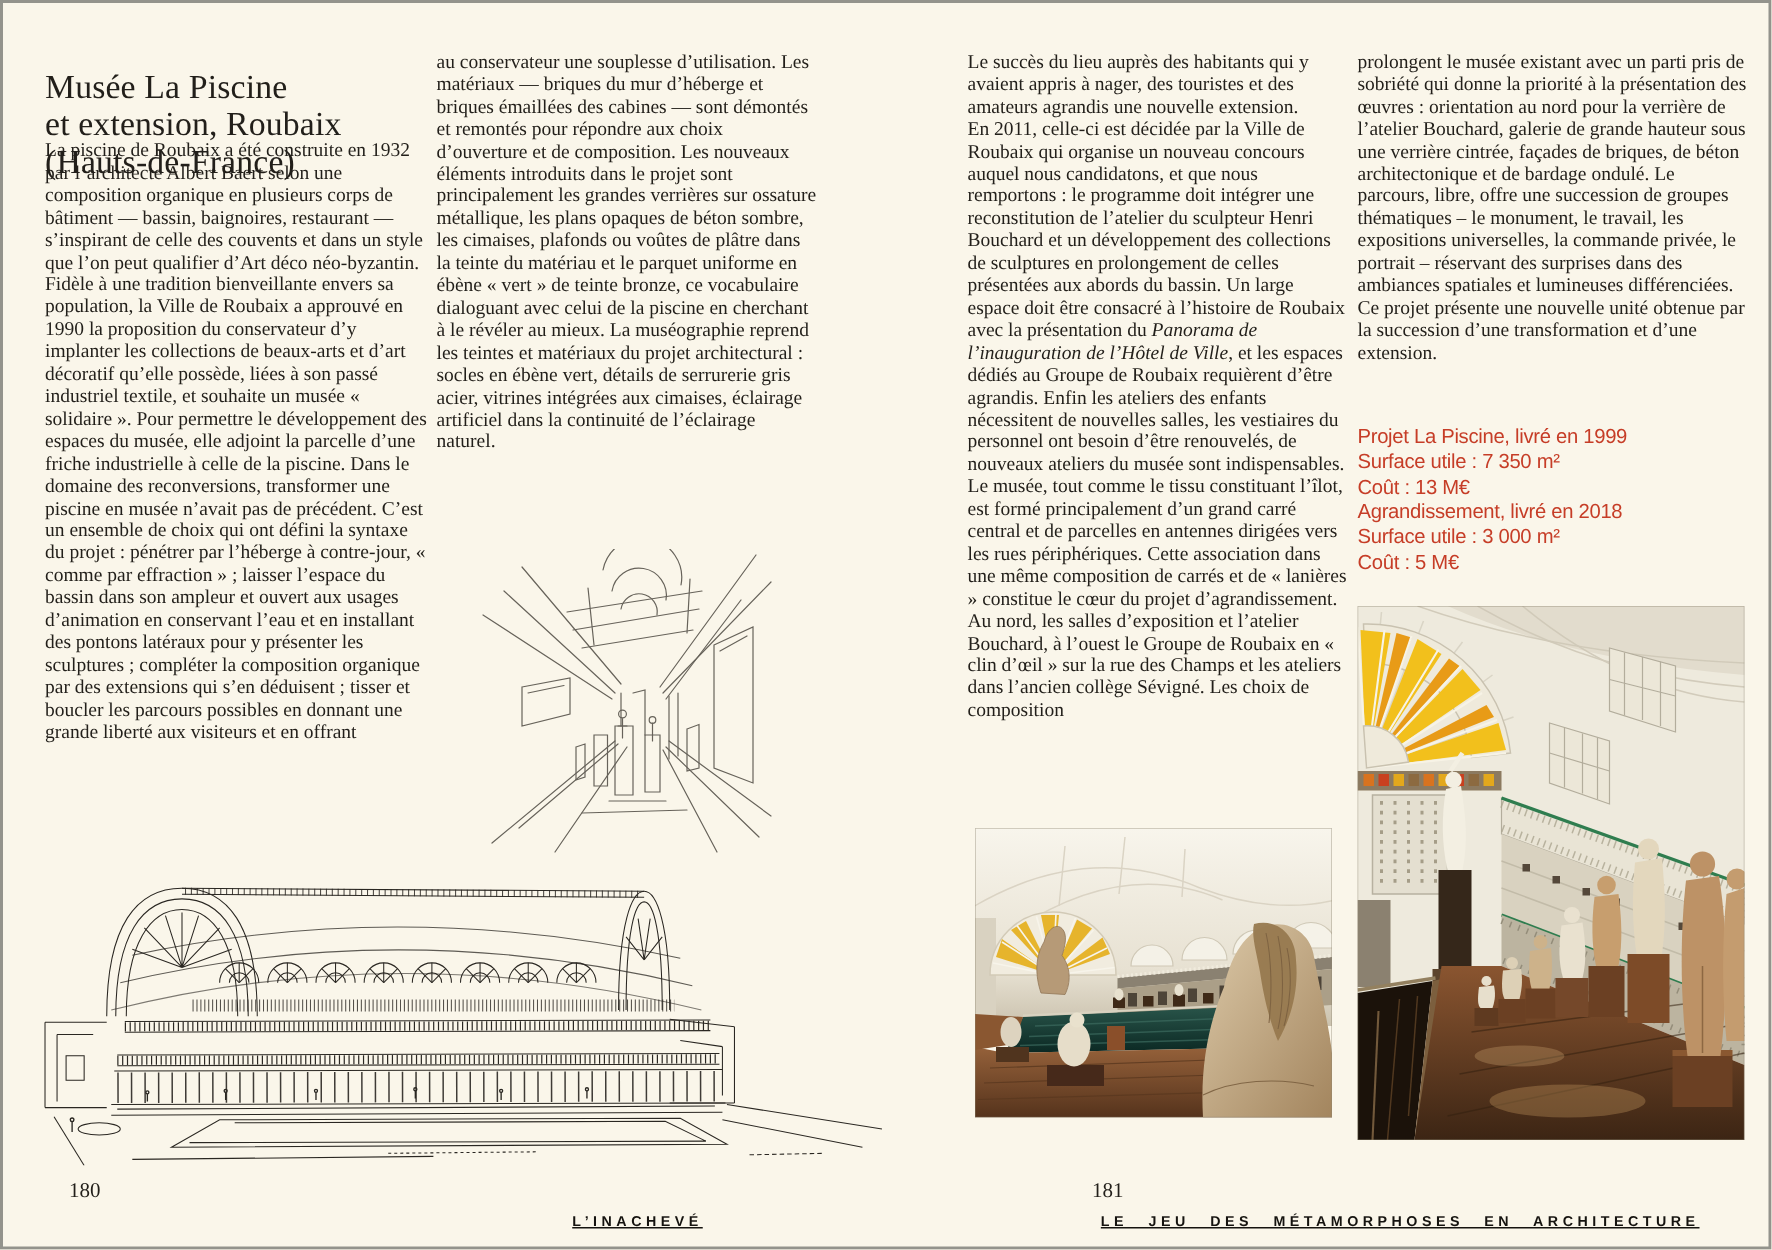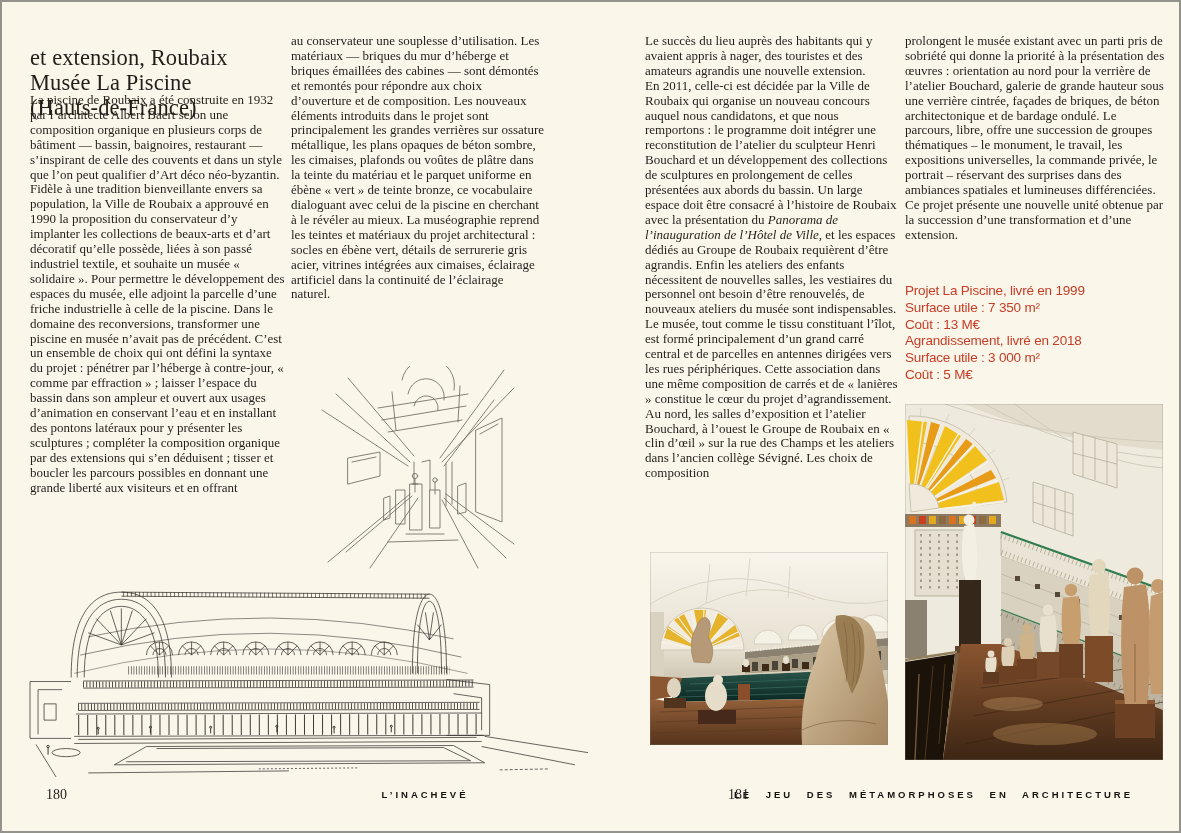--- a/index.html
+++ b/index.html
@@ -48,36 +48,36 @@
   .fig-photo1{left:650px;top:552px;width:238px;height:193px;}
   .fig-photo2{left:905px;top:404px;width:258px;height:356px;}
   figure svg{display:block;width:100%;height:100%;}
   .pagenum{
     top:787px;font-size:14px;color:var(--ink);
     font-family:"Liberation Serif","DejaVu Serif",serif;
   }
   .pn-left{left:46px;}
   .pn-right{left:705px;margin-left:23px;}
   .running{
-    top:789px;
+    top:809px;
     font-family:"Liberation Sans","DejaVu Sans",sans-serif;
     font-weight:700;font-size:9.5px;letter-spacing:3px;word-spacing:8px;
-    color:#15130f;white-space:nowrap;
+    color:#15130f;white-space:nowrap;text-decoration:underline;
   }
   .run-left{left:340px;width:170px;text-align:center;}
   .run-right{right:48px;text-align:center;}
 </style>
 </head>
 <body>
 
 <div class="spread">
 
   <h1 class="abs title">
+    <span>Musée La Piscine</span>
     <span>et extension, Roubaix</span>
-    <span>Musée La Piscine</span>
     <span>(Hauts-de-France)</span>
   </h1>
 
   <div class="abs body-col col-l1">
     <p>La piscine de Roubaix a été construite en 1932 par l’architecte Albert Baert selon une composition organique en plusieurs corps de bâtiment — bassin, baignoires, restaurant — s’inspirant de celle des couvents et dans un style que l’on peut qualifier d’Art déco néo-byzantin. Fidèle à une tradition bienveillante envers sa population, la Ville de Roubaix a approuvé en 1990 la proposition du conservateur d’y implanter les collections de beaux-arts et d’art décoratif qu’elle possède, liées à son passé industriel textile, et souhaite un musée « solidaire ». Pour permettre le développement des espaces du musée, elle adjoint la parcelle d’une friche industrielle à celle de la piscine. Dans le domaine des reconversions, transformer une piscine en musée n’avait pas de précédent. C’est un ensemble de choix qui ont défini la syntaxe du projet : pénétrer par l’héberge à contre-jour, « comme par effraction » ; laisser l’espace du bassin dans son ampleur et ouvert aux usages d’animation en conservant l’eau et en installant des pontons latéraux pour y présenter les sculptures ; compléter la composition organique par des extensions qui s’en déduisent ; tisser et boucler les parcours possibles en donnant une grande liberté aux visiteurs et en offrant</p>
   </div>
 
   <div class="abs body-col col-l2">
     <p>au conservateur une souplesse d’utilisation. Les matériaux — briques du mur d’héberge et briques émaillées des cabines — sont démontés et remontés pour répondre aux choix d’ouverture et de composition. Les nouveaux éléments introduits dans le projet sont principalement les grandes verrières sur ossature métallique, les plans opaques de béton sombre, les cimaises, plafonds ou voûtes de plâtre dans la teinte du matériau et le parquet uniforme en ébène « vert » de teinte bronze, ce vocabulaire dialoguant avec celui de la piscine en cherchant à le révéler au mieux. La muséographie reprend les teintes et matériaux du projet architectural : socles en ébène vert, détails de serrurerie gris acier, vitrines intégrées aux cimaises, éclairage artificiel dans la continuité de l’éclairage naturel.</p>
   </div>

